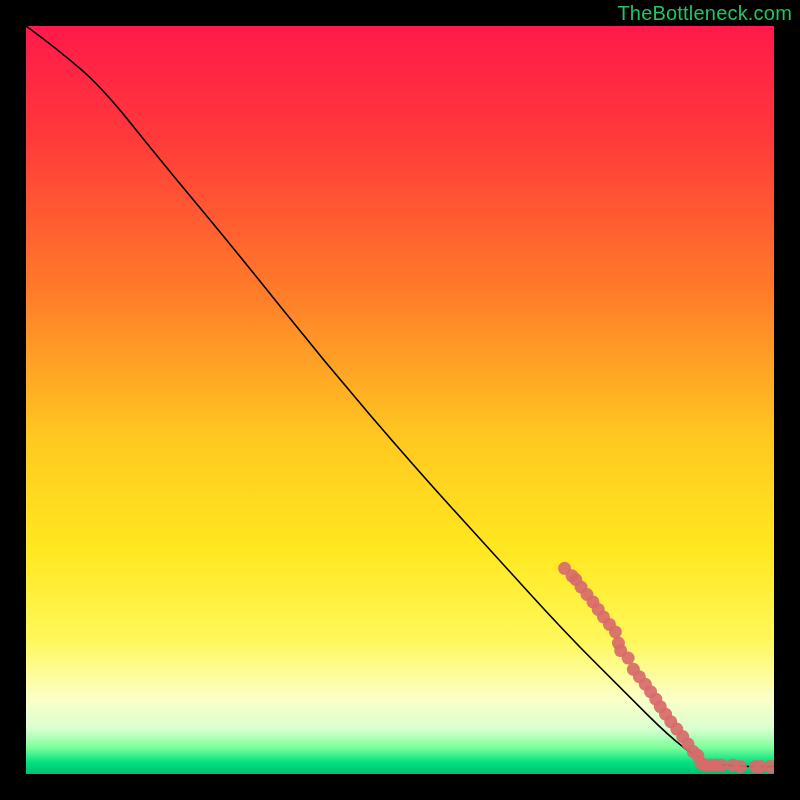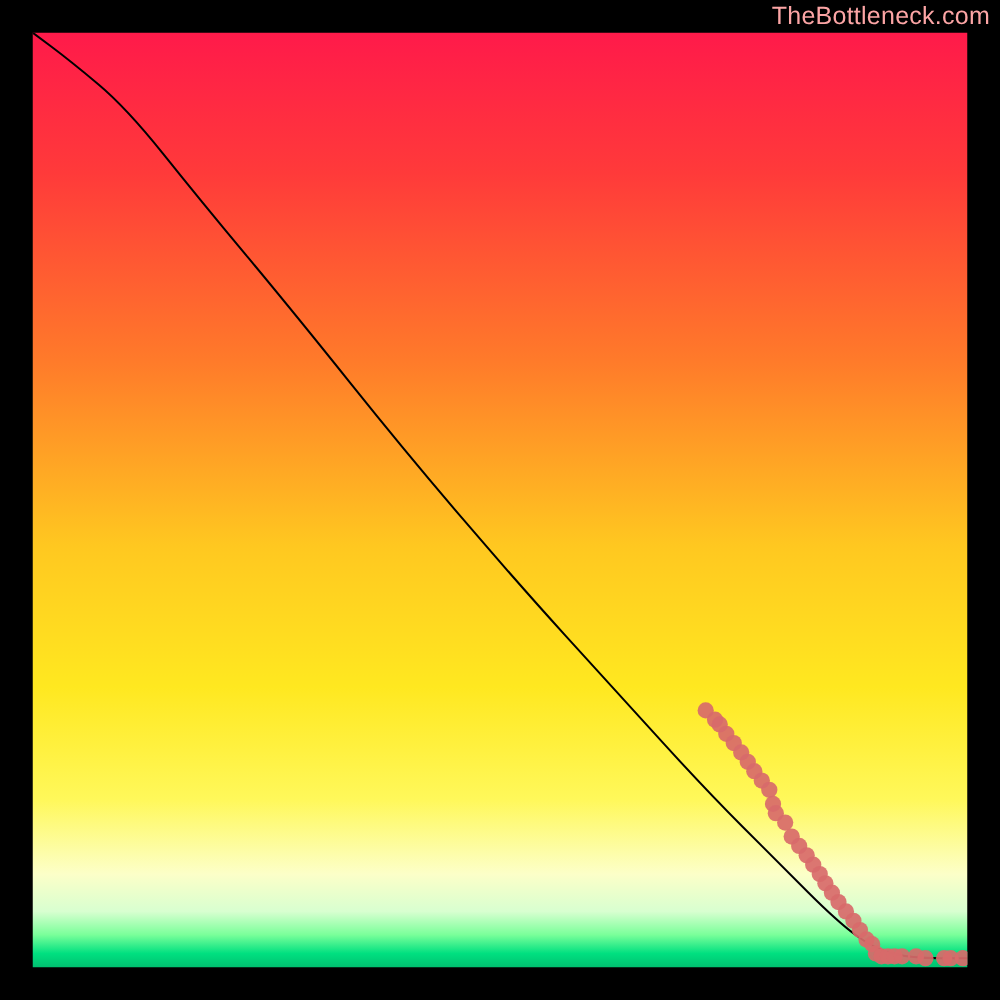--- a/index.html
+++ b/index.html
@@ -8,21 +8,21 @@
     height: 800px;
     background: #000000;
     position: relative;
     font-family: Arial, Helvetica, sans-serif;
     overflow: hidden;
   }
   .watermark {
     position: absolute;
     top: 2px;
     right: 8px;
-    color: #fca5a5;
+    color: #22c55e;
     font-size: 20px;
     font-weight: 500;
     z-index: 10;
     letter-spacing: 0.2px;
   }
   .plot {
     position: absolute;
     top: 26px;
     left: 26px;
     width: 748px;

